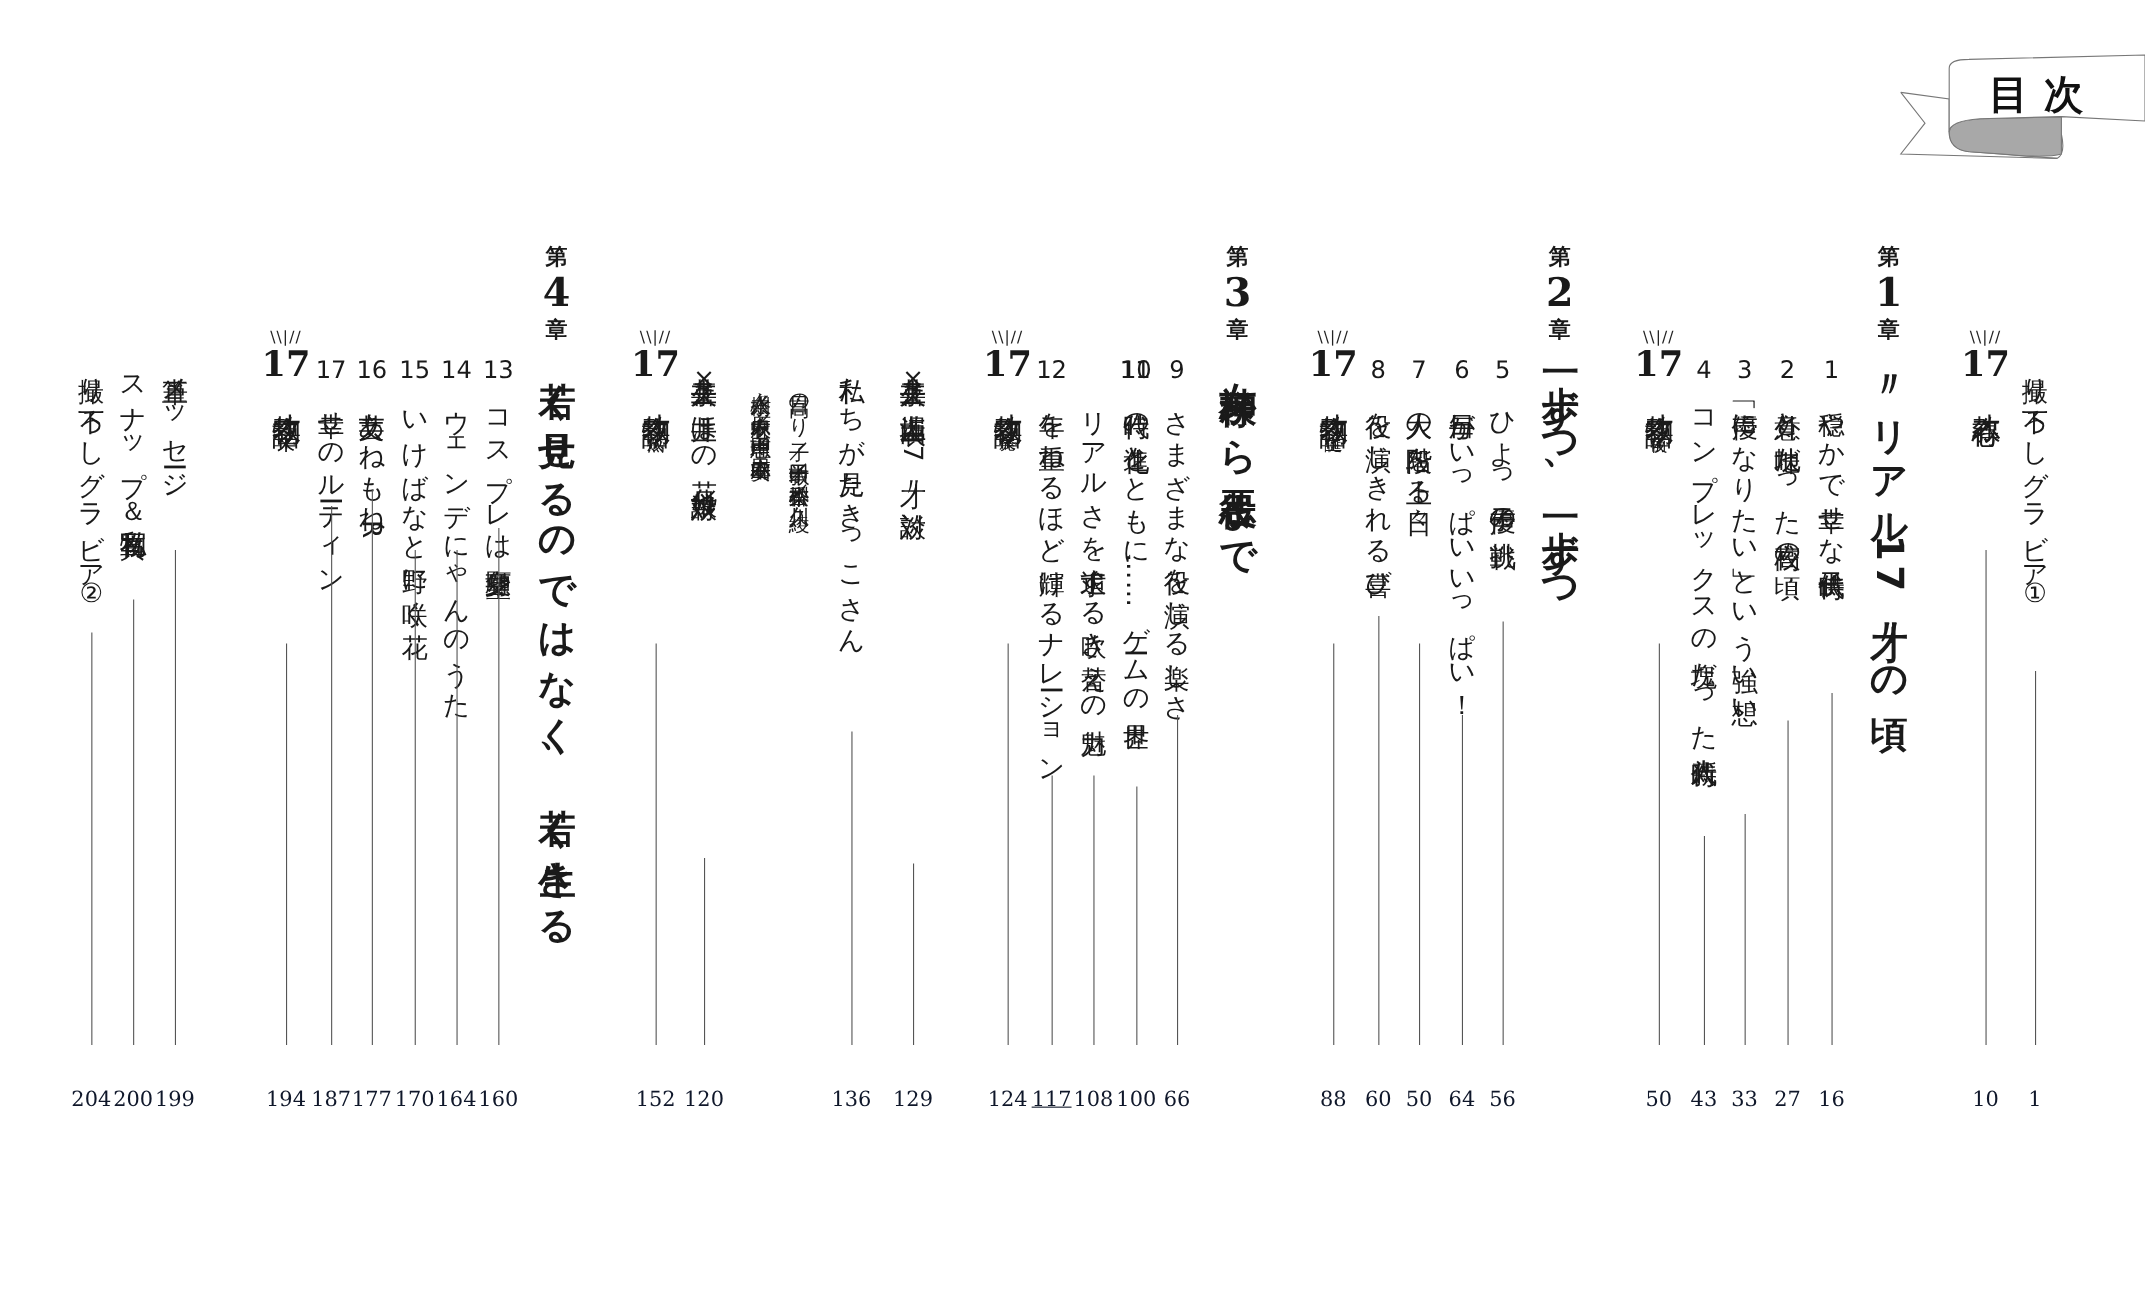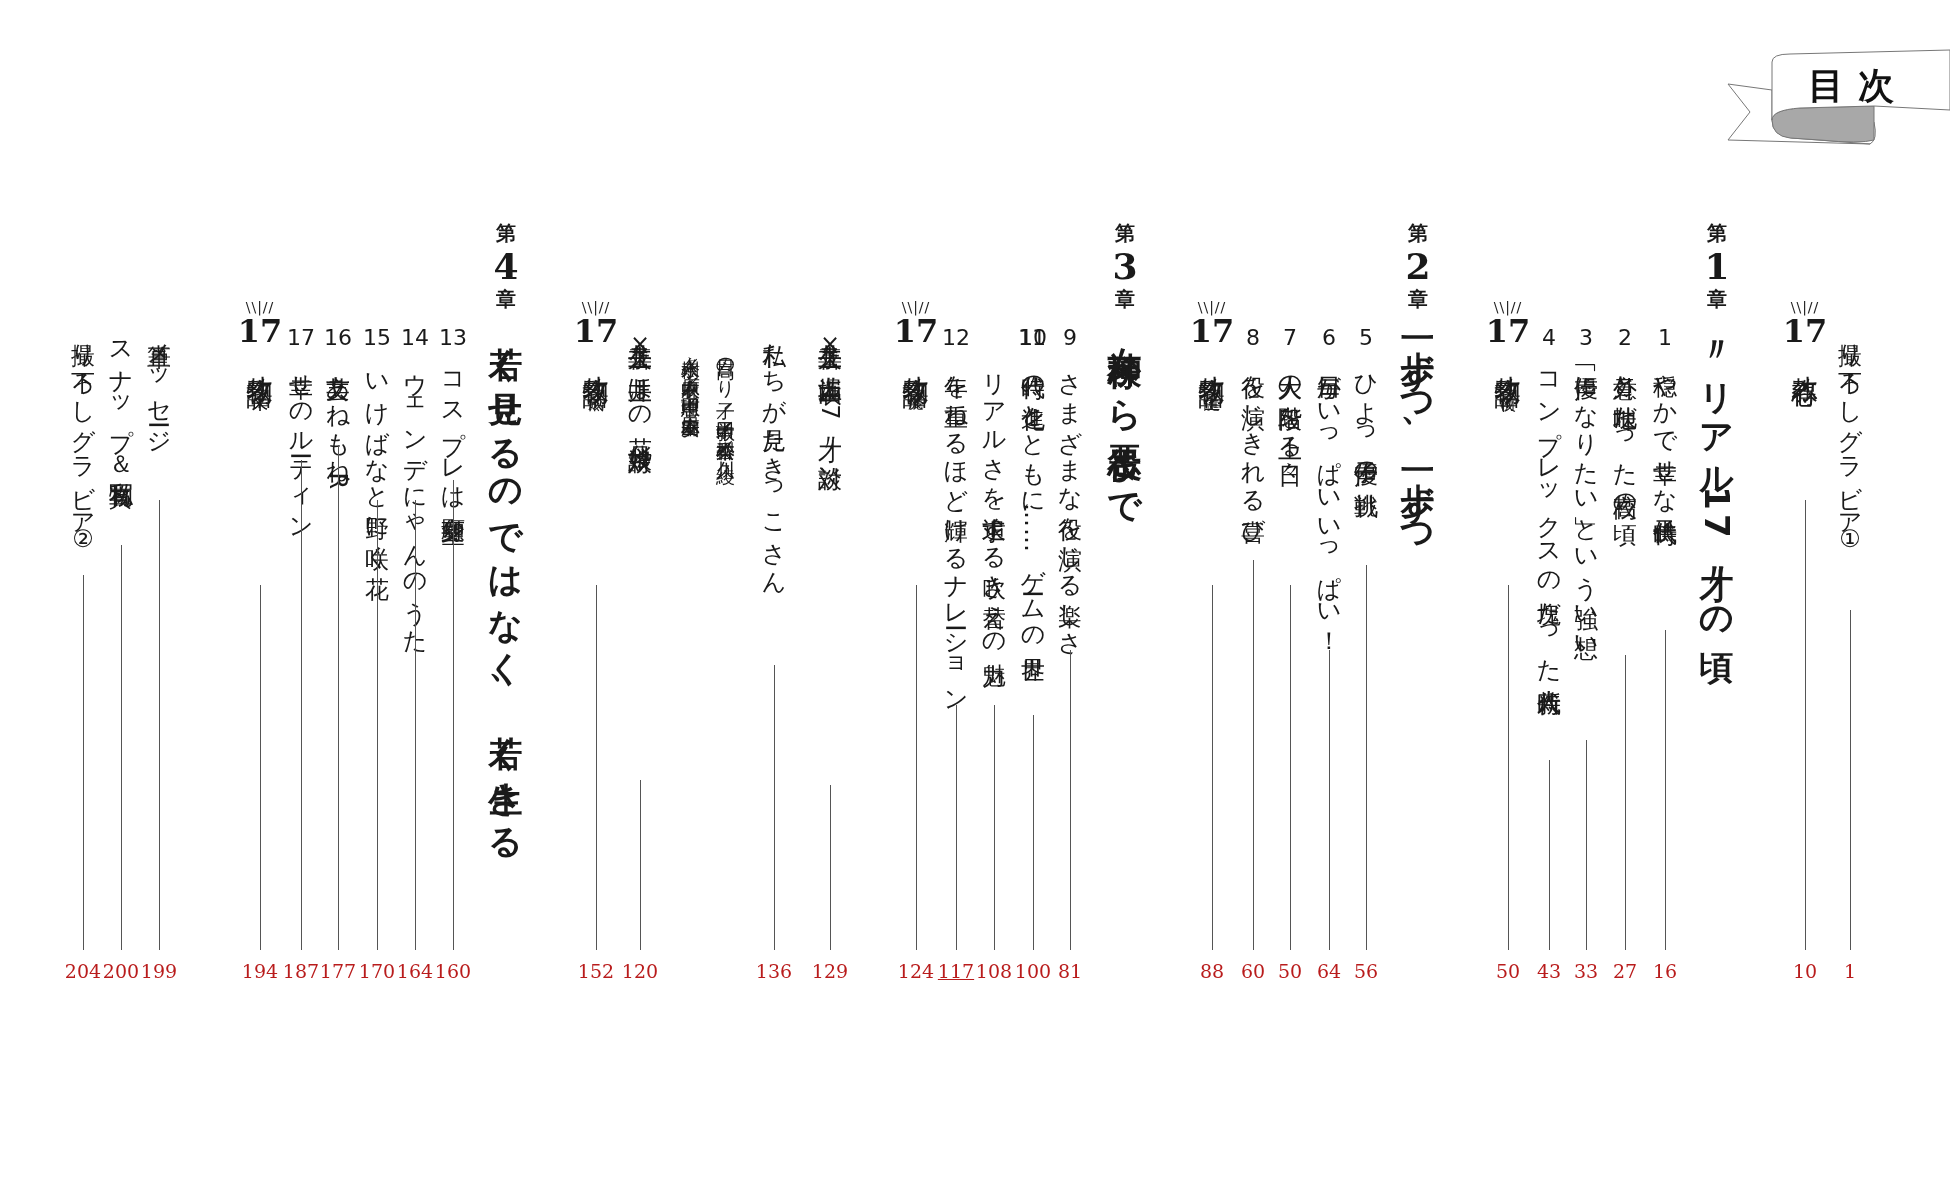--- a/index.html
+++ b/index.html
@@ -2,21 +2,21 @@
 <html><head>
 <meta charset="utf-8">
 <style>
   html, body { margin: 0; padding: 0; background: #ffffff; }
   body { width: 1950px; height: 1182px; position: relative; overflow: hidden; font-family: "DejaVu Sans", sans-serif; color: #1a1a1a; }
   .ribbon { position: absolute; left: 1720px; top: 40px; width: 230px; height: 110px; }
   .ribbon-title { position: absolute; left: 1808px; top: 62px; font-size: 36px; font-weight: bold; letter-spacing: 14px; color: #111; }
   .entry-num { position: absolute; font-size: 22px; transform: translateX(-50%); }
   .entry-text { position: absolute; writing-mode: vertical-rl; text-orientation: mixed; font-size: 24px; line-height: 1; transform: translateX(-50%); letter-spacing: 1px; }
   .leader { position: absolute; width: 1px; background: #555; }
-  .page-num { position: absolute; top: 960px; font-family: "DejaVu Serif", serif; font-size: 19px; transform: translateX(-50%); color: #b91c1c; }
+  .page-num { position: absolute; top: 988px; font-family: "DejaVu Serif", serif; font-size: 19px; transform: translateX(-50%); color: #0f172a; }
   .chap-label { position: absolute; top: 220px; transform: translateX(-50%); text-align: center; font-weight: bold; width: 40px; }
   .chap-label .dai, .chap-label .sho { display: block; font-size: 20px; line-height: 26px; }
   .chap-label .n { display: block; font-family: "DejaVu Serif", serif; font-size: 36px; line-height: 40px; }
   .chap-title { position: absolute; top: 320px; writing-mode: vertical-rl; text-orientation: mixed; font-size: 34px; font-weight: bold; transform: translateX(-50%); letter-spacing: 4px; line-height: 1; }
   .badge { position: absolute; top: 300px; transform: translateX(-50%); width: 52px; text-align: center; }
   .badge .rays { display: block; font-size: 14px; letter-spacing: 1px; line-height: 14px; color: #222; }
   .badge .n17 { display: block; font-family: "DejaVu Serif", serif; font-weight: bold; font-size: 32px; line-height: 34px; }
   .badge .txt { writing-mode: vertical-rl; text-orientation: upright; font-size: 26px; line-height: 1; margin: 4px auto 0; display: inline-block; letter-spacing: 2px; }
   .badge .sub { writing-mode: vertical-rl; text-orientation: upright; font-size: 16px; line-height: 1; display: inline-block; margin: 6px auto 0; }
   .sub-names { position: absolute; writing-mode: vertical-rl; text-orientation: mixed; font-size: 19px; transform: translateX(-50%); line-height: 1; }
@@ -110,21 +110,21 @@
     <div class="entry-text" style="left: 1290px; top: 357px;">大人の階段を上る日々</div>
     <div class="leader" style="left: 1290px; top: 585px; height: 365px;"></div>
     <div class="page-num" style="left: 1290px;">50</div>
     <div class="entry-num" style="left: 1253px; top: 325px;">8</div>
     <div class="entry-text" style="left: 1253px; top: 357px;">役を演じきれる喜び</div>
     <div class="leader" style="left: 1253px; top: 560px; height: 390px;"></div>
     <div class="page-num" style="left: 1253px;">60</div>
     <div class="entry-num" style="left: 1070px; top: 325px;">9</div>
     <div class="entry-text" style="left: 1070px; top: 357px;">さまざまな役を演じる楽しさ</div>
     <div class="leader" style="left: 1070px; top: 650px; height: 300px;"></div>
-    <div class="page-num" style="left: 1070px;">81</div>
+    <div class="page-num" style="left: 1070px;">66</div>
     <div class="entry-num" style="left: 1033px; top: 325px;">10</div>
     <div class="entry-text" style="left: 1033px; top: 357px;">時代の進化とともに……ゲームの世界</div>
     <div class="leader" style="left: 1033px; top: 715px; height: 235px;"></div>
     <div class="page-num" style="left: 1033px;">100</div>
     <div class="entry-num" style="left: 1032px; top: 325px;">11</div>
     <div class="entry-text" style="left: 994px; top: 357px;">リアルさを追求する吹き替えの魅力</div>
     <div class="leader" style="left: 994px; top: 705px; height: 245px;"></div>
     <div class="page-num" style="left: 994px;">108</div>
     <div class="entry-num" style="left: 956px; top: 325px;">12</div>
     <div class="entry-text" style="left: 956px; top: 357px;">年を重ねるほど輝けるナレーション</div>

